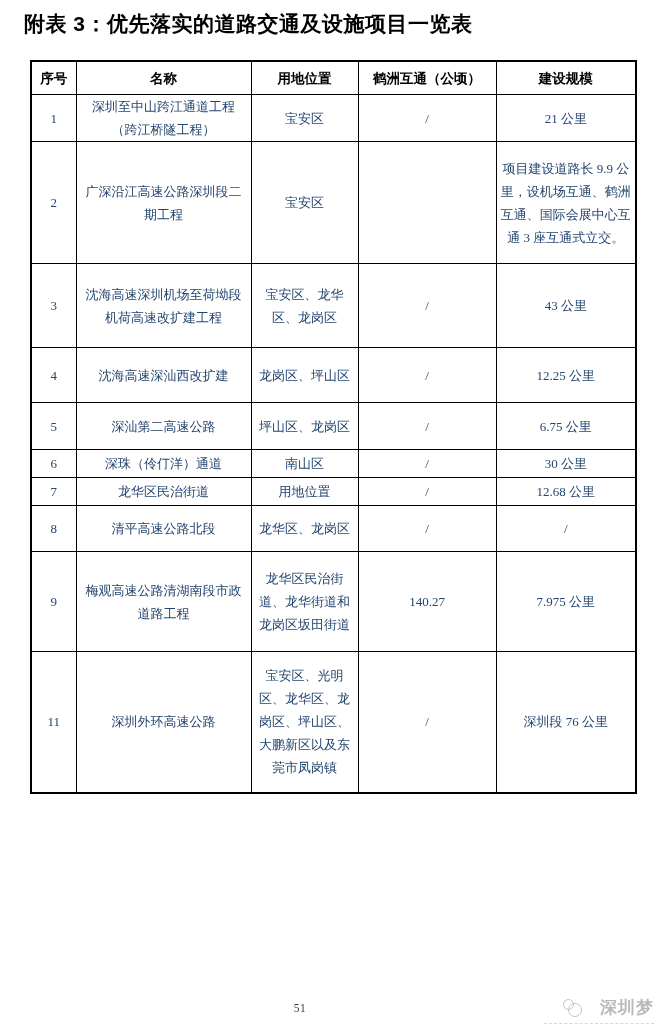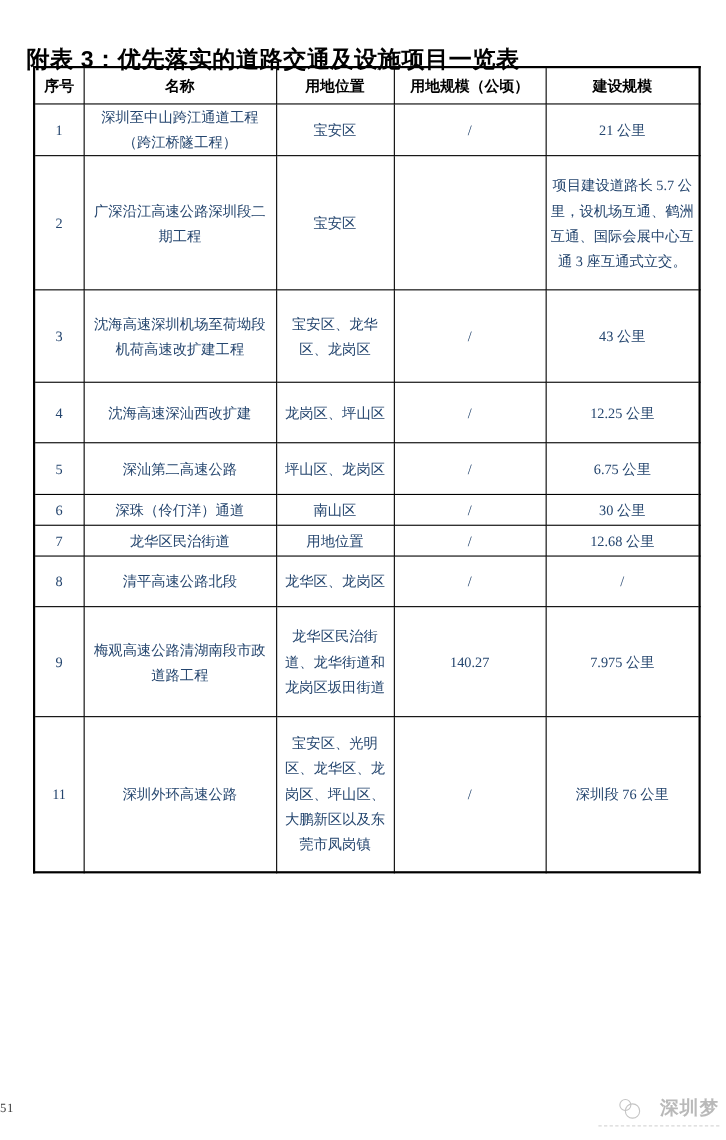--- a/index.html
+++ b/index.html
@@ -7,21 +7,21 @@
     width:660px;height:1036px;
     background:#ffffff;
     font-family:"Liberation Serif","DejaVu Serif",serif;
     position:relative;
     overflow:hidden;
   }
   .page{width:660px;height:1036px;position:relative;background:#fff;}
 
   .doc-title{
     position:absolute;
-    left:24px;top:40px;
+    left:24px;top:10px;
     font-family:"Liberation Sans","DejaVu Sans",sans-serif;
     font-weight:900;
     font-size:21px;
     letter-spacing:0.5px;
     color:#000;
     margin:0;
     white-space:nowrap;
   }
 
   table.main{
@@ -66,21 +66,21 @@
   tr.hr9{height:100px;}
   tr.hr10{height:91px;}
   tr.hr11{height:141px;}
   tr.hr12{height:51px;}
   tr.hr13{height:54px;}
 
   .page-number{
     position:absolute;
     left:0;right:60px;
     bottom:22px;
-    text-align:left;
+    text-align:center;
     font-size:11.5px;
     color:#3a3a3a;
     letter-spacing:0.5px;
   }
 
   .watermark{
     position:absolute;
     right:6px;
     bottom:12px;
     display:flex;
@@ -130,38 +130,38 @@
         <col class="c2">
         <col class="c3">
         <col class="c4">
         <col class="c5">
     </colgroup>
     <thead>
       <tr>
         <th>序号</th>
         <th>名称</th>
         <th>用地位置</th>
-        <th>用地规模（公顷）</th>
+        <th>鹤洲互通（公顷）</th>
         <th>建设规模</th>
       </tr>
     </thead>
     <tbody>
       <tr class="hr1">
         <td>1</td>
         <td>深圳至中山跨江通道工程（跨江桥隧工程）</td>
         <td>宝安区</td>
         <td>/</td>
         <td>21 公里</td>
       </tr>
       <tr class="hr2">
         <td>2</td>
         <td>广深沿江高速公路深圳段二期工程</td>
         <td>宝安区</td>
         <td></td>
-        <td>项目建设道路长 5.7 公里，设机场互通、鹤洲互通、国际会展中心互通 3 座互通式立交。</td>
+        <td>项目建设道路长 9.9 公里，设机场互通、鹤洲互通、国际会展中心互通 3 座互通式立交。</td>
       </tr>
       <tr class="hr3">
         <td>3</td>
         <td>沈海高速深圳机场至荷坳段机荷高速改扩建工程</td>
         <td>宝安区、龙华区、龙岗区</td>
         <td>/</td>
         <td>43 公里</td>
       </tr>
       <tr class="hr4">
         <td>4</td>

